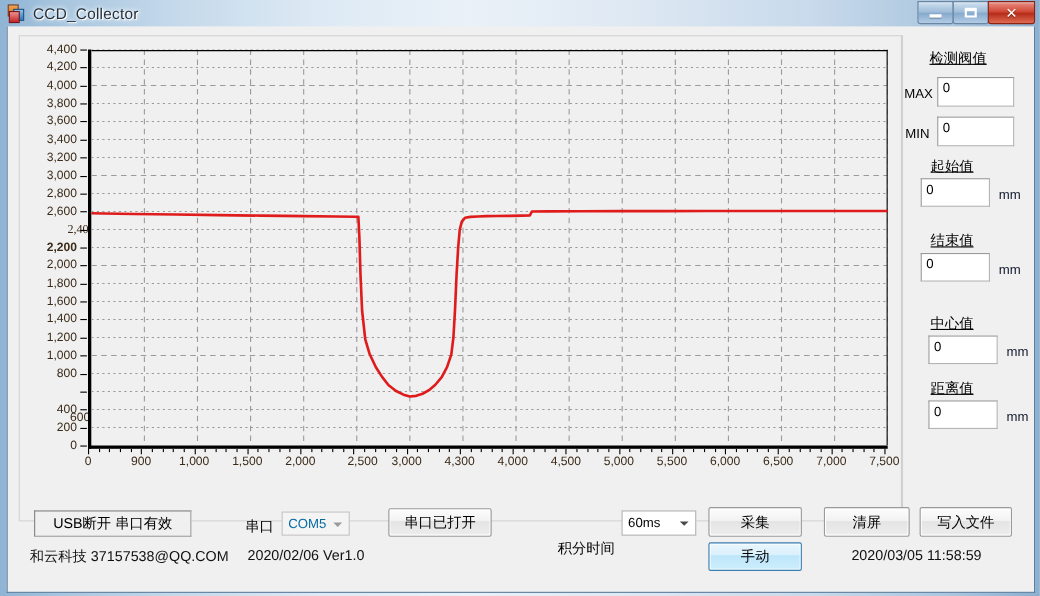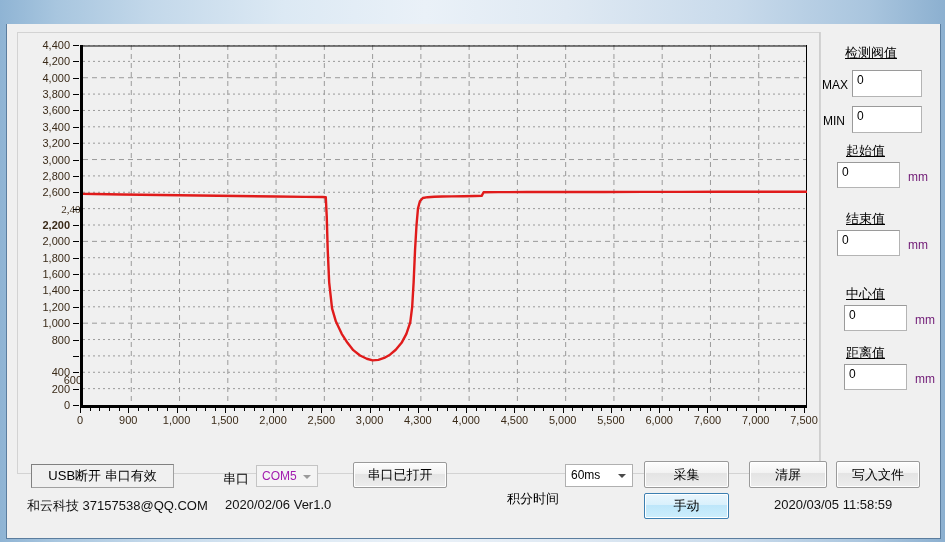--- a/index.html
+++ b/index.html
@@ -74,21 +74,21 @@
     position:absolute;font-size:13px;color:#000;white-space:nowrap;
   }
   .panel-title u{text-decoration:underline;}
   .fld{
     position:absolute;background:#fff;border:1px solid #b4b4b4;
     border-top-color:#9a9a9a;border-left-color:#9a9a9a;
     font-size:12px;color:#000;padding:2px 0 0 4px;box-sizing:border-box;
     font-family:"Liberation Sans",sans-serif;
   }
   .side-lbl{position:absolute;font-size:12px;color:#000;}
-  .unit-lbl{position:absolute;font-size:12px;color:#701a75;}
+  .unit-lbl{position:absolute;font-size:12px;color:#0f172a;}
   
   .btn{
     position:absolute;box-sizing:border-box;
     background:linear-gradient(#fdfdfd,#f2f2f2 45%,#e4e4e4 46%,#ededed);
     border:1px solid #9a9a9a;border-radius:2px;
     font-size:13px;color:#000;text-align:center;
     font-family:"Liberation Sans",sans-serif;
     box-shadow:inset 0 0 0 1px #fff;
     cursor:default;
   }
@@ -98,36 +98,53 @@
   }
   .statusfield{
     position:absolute;box-sizing:border-box;background:#f0f0f0;
     border:1px solid #a0a0a0;border-top-color:#808080;border-left-color:#808080;
     font-size:13px;color:#000;text-align:center;
   }
   .combo{
     position:absolute;box-sizing:border-box;background:#fff;
     border:1px solid #b0b0b0;font-size:12px;color:#000;
   }
-  .combo.disabled{background:#f4f4f4;color:#a21caf;border-color:#c4c4c4;}
+  .combo.disabled{background:#f4f4f4;color:#0369a1;border-color:#c4c4c4;}
   .combo .cbtxt{position:absolute;left:5px;top:3px;}
   .combo .arrow{
     position:absolute;right:6px;top:9px;width:0;height:0;
     border-left:4px solid transparent;border-right:4px solid transparent;
     border-top:4px solid #4a4a4a;
   }
   .combo.disabled .arrow{border-top-color:#9a9a9a;}
   .plain-lbl{position:absolute;font-size:13px;color:#000;white-space:nowrap;}
   .foot-lbl{position:absolute;font-size:13px;color:#111;white-space:nowrap;}
 </style>
 </head>
 <body>
 
 <div id="app">
 
+  <div id="titlebar">
+    <div class="tb-icon">
+      <span class="sq s1"></span>
+        <span class="sq s2"></span>
+        <span class="sq s3"></span>
+    </div>
+    <div id="title-text">CCD_Collector</div>
+    <div class="winbtn" id="btn-min">
+        <i></i>
+      </div>
+    <div class="winbtn" id="btn-max">
+        <i></i>
+      </div>
+    <div class="winbtn" id="btn-close">
+        <i>✕</i>
+      </div>
+  </div>
 
   <div id="client">
 
     <div id="chart-group">
       <div id="plot-wrap">
         <div id="y-labels">
             <div class="ytick-lbl" style="left: 0px; top: 367px;">0</div>
             <div style="position: absolute; left: 55px; width: 6px; height: 1px; background: rgb(0, 0, 0); top: 372px;"></div>
             <div class="ytick-lbl" style="left: 0px; top: 350.636px;">200</div>
             <div style="position: absolute; left: 55px; width: 6px; height: 1px; background: rgb(0, 0, 0); top: 355.636px;"></div>
@@ -198,21 +215,21 @@
             <div style="position: absolute; top: 375px; width: 1px; height: 3px; background: rgb(0, 0, 0); left: 216.453px;"></div>
             <div style="position: absolute; top: 375px; width: 1px; height: 3px; background: rgb(0, 0, 0); left: 226.107px;"></div>
             <div style="position: absolute; top: 375px; width: 1px; height: 3px; background: rgb(0, 0, 0); left: 235.76px;"></div>
             <div style="position: absolute; top: 375px; width: 1px; height: 3px; background: rgb(0, 0, 0); left: 245.413px;"></div>
             <div class="xtick-lbl" style="left: 233.067px; top: 382px;">2,000</div>
             <div style="position: absolute; top: 375px; width: 1px; height: 5px; background: rgb(0, 0, 0); left: 255.067px;"></div>
             <div style="position: absolute; top: 375px; width: 1px; height: 3px; background: rgb(0, 0, 0); left: 264.72px;"></div>
             <div style="position: absolute; top: 375px; width: 1px; height: 3px; background: rgb(0, 0, 0); left: 274.373px;"></div>
             <div style="position: absolute; top: 375px; width: 1px; height: 3px; background: rgb(0, 0, 0); left: 284.027px;"></div>
             <div style="position: absolute; top: 375px; width: 1px; height: 3px; background: rgb(0, 0, 0); left: 293.68px;"></div>
-            <div class="xtick-lbl" style="left: 281.333px; top: 382px;">2,500</div>
+            <div class="xtick-lbl" style="left: 281.333px; top: 382px; text-align: right;">2,500</div>
             <div style="position: absolute; top: 375px; width: 1px; height: 5px; background: rgb(0, 0, 0); left: 303.333px;"></div>
             <div style="position: absolute; top: 375px; width: 1px; height: 3px; background: rgb(0, 0, 0); left: 312.987px;"></div>
             <div style="position: absolute; top: 375px; width: 1px; height: 3px; background: rgb(0, 0, 0); left: 322.64px;"></div>
             <div style="position: absolute; top: 375px; width: 1px; height: 3px; background: rgb(0, 0, 0); left: 332.293px;"></div>
             <div style="position: absolute; top: 375px; width: 1px; height: 3px; background: rgb(0, 0, 0); left: 341.947px;"></div>
             <div class="xtick-lbl" style="left: 329.6px; top: 382px;">3,000</div>
             <div style="position: absolute; top: 375px; width: 1px; height: 5px; background: rgb(0, 0, 0); left: 351.6px;"></div>
             <div style="position: absolute; top: 375px; width: 1px; height: 3px; background: rgb(0, 0, 0); left: 361.253px;"></div>
             <div style="position: absolute; top: 375px; width: 1px; height: 3px; background: rgb(0, 0, 0); left: 370.907px;"></div>
             <div style="position: absolute; top: 375px; width: 1px; height: 3px; background: rgb(0, 0, 0); left: 380.56px;"></div>
@@ -246,21 +263,21 @@
             <div style="position: absolute; top: 375px; width: 1px; height: 3px; background: rgb(0, 0, 0); left: 602.587px;"></div>
             <div style="position: absolute; top: 375px; width: 1px; height: 3px; background: rgb(0, 0, 0); left: 612.24px;"></div>
             <div style="position: absolute; top: 375px; width: 1px; height: 3px; background: rgb(0, 0, 0); left: 621.893px;"></div>
             <div style="position: absolute; top: 375px; width: 1px; height: 3px; background: rgb(0, 0, 0); left: 631.547px;"></div>
             <div class="xtick-lbl" style="left: 619.2px; top: 382px;">6,000</div>
             <div style="position: absolute; top: 375px; width: 1px; height: 5px; background: rgb(0, 0, 0); left: 641.2px;"></div>
             <div style="position: absolute; top: 375px; width: 1px; height: 3px; background: rgb(0, 0, 0); left: 650.853px;"></div>
             <div style="position: absolute; top: 375px; width: 1px; height: 3px; background: rgb(0, 0, 0); left: 660.507px;"></div>
             <div style="position: absolute; top: 375px; width: 1px; height: 3px; background: rgb(0, 0, 0); left: 670.16px;"></div>
             <div style="position: absolute; top: 375px; width: 1px; height: 3px; background: rgb(0, 0, 0); left: 679.813px;"></div>
-            <div class="xtick-lbl" style="left: 667.467px; top: 382px;">7,600</div>
+            <div class="xtick-lbl" style="left: 667.467px; top: 382px;">6,500</div>
             <div style="position: absolute; top: 375px; width: 1px; height: 5px; background: rgb(0, 0, 0); left: 689.467px;"></div>
             <div style="position: absolute; top: 375px; width: 1px; height: 3px; background: rgb(0, 0, 0); left: 699.12px;"></div>
             <div style="position: absolute; top: 375px; width: 1px; height: 3px; background: rgb(0, 0, 0); left: 708.773px;"></div>
             <div style="position: absolute; top: 375px; width: 1px; height: 3px; background: rgb(0, 0, 0); left: 718.427px;"></div>
             <div style="position: absolute; top: 375px; width: 1px; height: 3px; background: rgb(0, 0, 0); left: 728.08px;"></div>
             <div class="xtick-lbl" style="left: 715.733px; top: 382px;">7,000</div>
             <div style="position: absolute; top: 375px; width: 1px; height: 5px; background: rgb(0, 0, 0); left: 737.733px;"></div>
             <div style="position: absolute; top: 375px; width: 1px; height: 3px; background: rgb(0, 0, 0); left: 747.387px;"></div>
             <div style="position: absolute; top: 375px; width: 1px; height: 3px; background: rgb(0, 0, 0); left: 757.04px;"></div>
             <div style="position: absolute; top: 375px; width: 1px; height: 3px; background: rgb(0, 0, 0); left: 766.693px;"></div>

